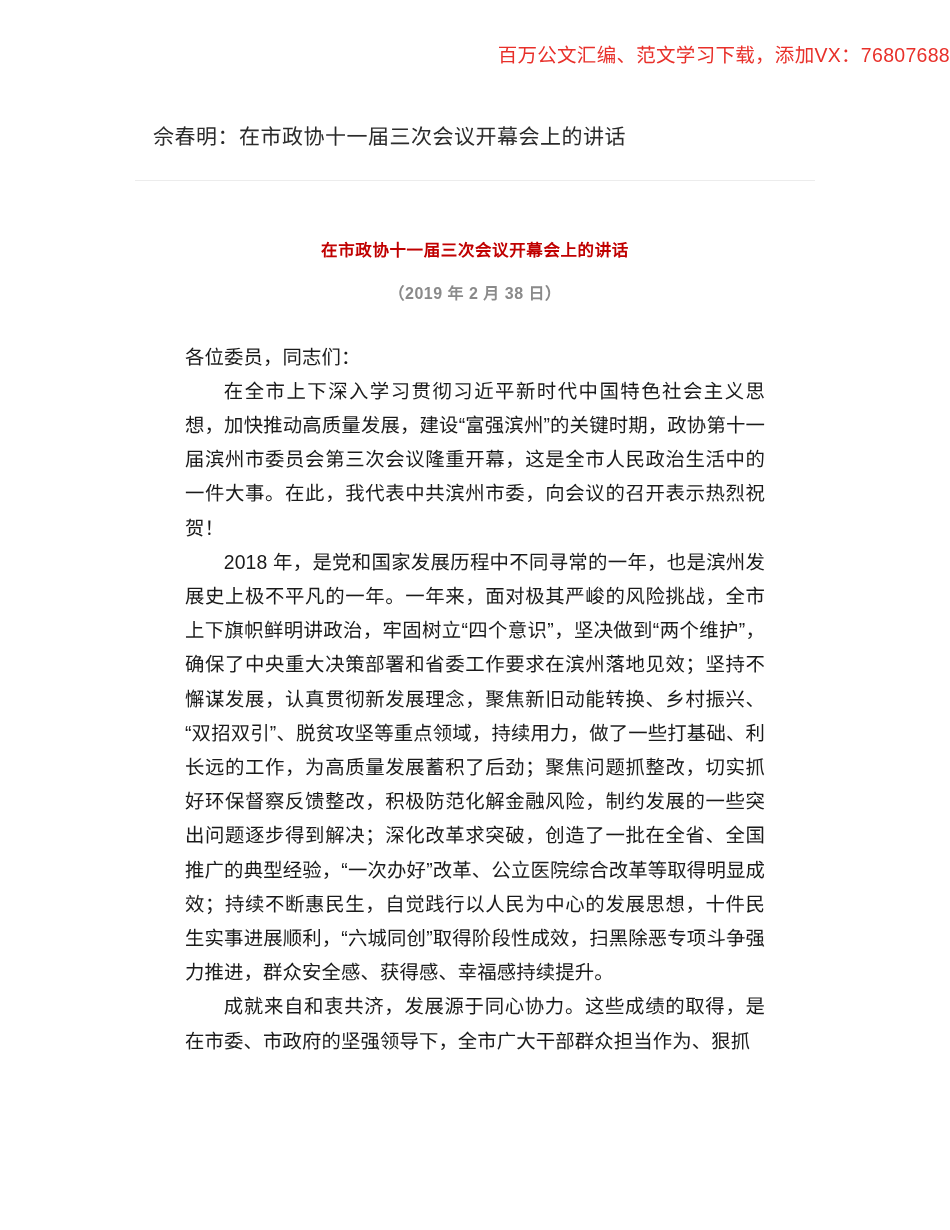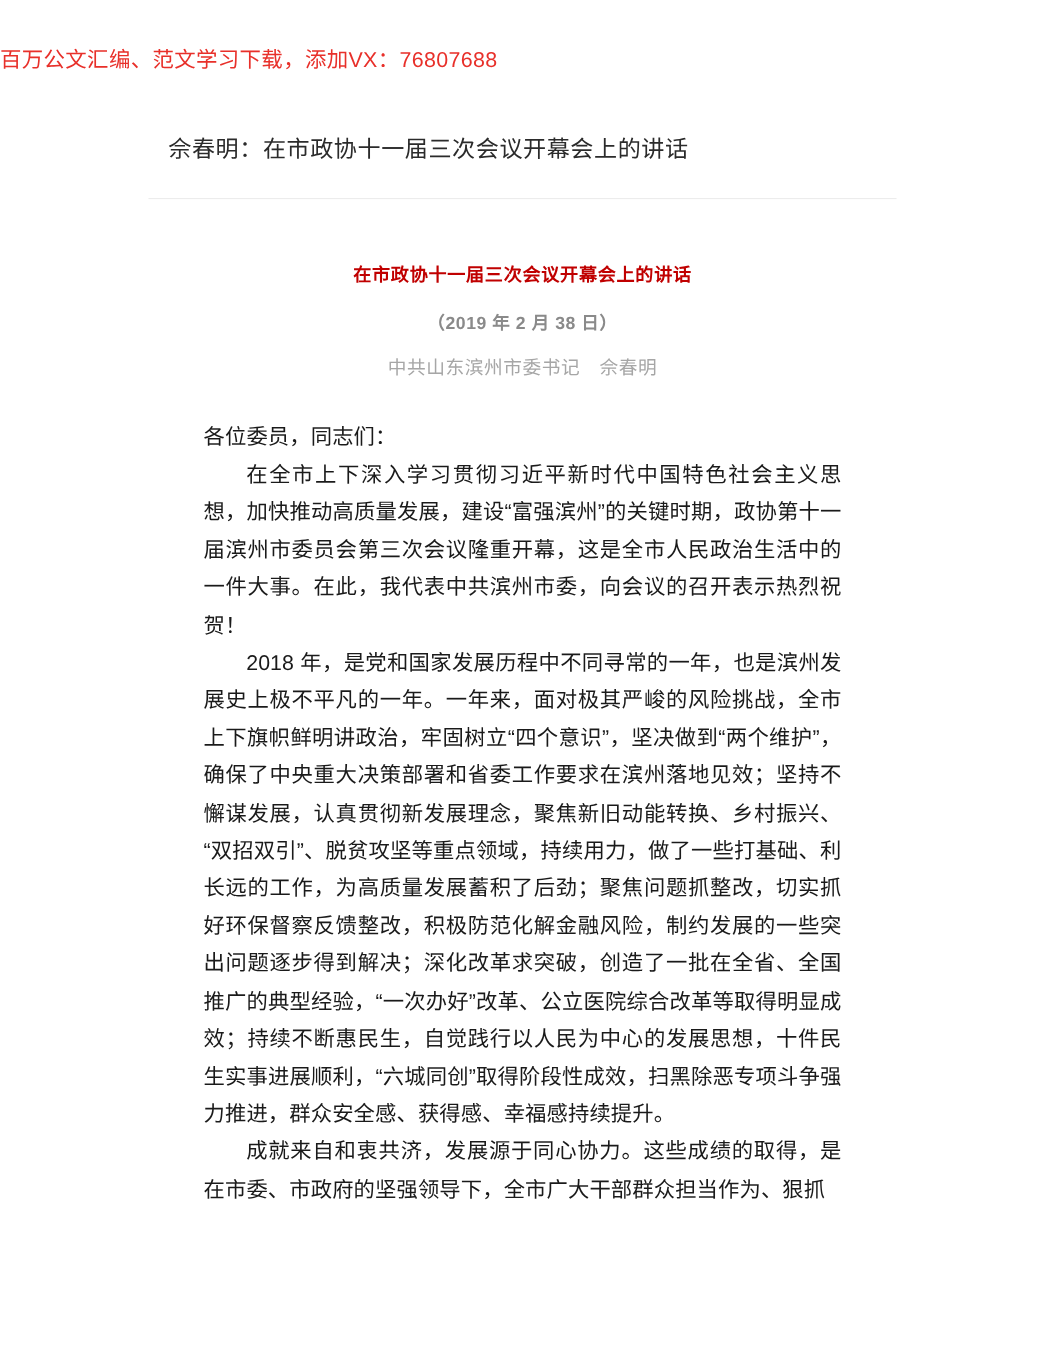--- a/index.html
+++ b/index.html
@@ -20,21 +20,21 @@
   .page {
     width: 950px;
     height: 1230px;
     background: #ffffff;
     box-sizing: border-box;
     position: relative;
   }
 
   
   .promo-banner {
-    text-align: left;
+    text-align: right;
     padding-top: 44px;
     padding-bottom: 0;
   }
   .promo-text {
     display: inline-block;
     color: #e8302a;
     font-size: 19.5px;
     letter-spacing: 0.3px;
     font-weight: 400;
     line-height: 1.2;
@@ -134,21 +134,20 @@
   </div>
 
   <div class="article-head">
     <h1 class="doc-title">佘春明：在市政协十一届三次会议开幕会上的讲话</h1>
     <hr class="title-divider">
   </div>
 
   <div class="speech-head">
     <div class="speech-title">在市政协十一届三次会议开幕会上的讲话</div>
     <div class="speech-date">（2019 年 2 月 38 日）</div>
-    <div class="speech-byline">中共山东滨州市委书记　佘春明</div>
   </div>
 
   <div class="body-wrap">
     <p class="para">各位委员，同志们：</p>
     <p class="para indent">在全市上下深入学习贯彻习近平新时代中国特色社会主义思想，加快推动高质量发展，建设“富强滨州”的关键时期，政协第十一届滨州市委员会第三次会议隆重开幕，这是全市人民政治生活中的一件大事。在此，我代表中共滨州市委，向会议的召开表示热烈祝贺！</p>
     <p class="para indent">2018 年，是党和国家发展历程中不同寻常的一年，也是滨州发展史上极不平凡的一年。一年来，面对极其严峻的风险挑战，全市上下旗帜鲜明讲政治，牢固树立“四个意识”，坚决做到“两个维护”，确保了中央重大决策部署和省委工作要求在滨州落地见效；坚持不懈谋发展，认真贯彻新发展理念，聚焦新旧动能转换、乡村振兴、“双招双引”、脱贫攻坚等重点领域，持续用力，做了一些打基础、利长远的工作，为高质量发展蓄积了后劲；聚焦问题抓整改，切实抓好环保督察反馈整改，积极防范化解金融风险，制约发展的一些突出问题逐步得到解决；深化改革求突破，创造了一批在全省、全国推广的典型经验，“一次办好”改革、公立医院综合改革等取得明显成效；持续不断惠民生，自觉践行以人民为中心的发展思想，十件民生实事进展顺利，“六城同创”取得阶段性成效，扫黑除恶专项斗争强力推进，群众安全感、获得感、幸福感持续提升。</p>
     <p class="para indent">成就来自和衷共济，发展源于同心协力。这些成绩的取得，是在市委、市政府的坚强领导下，全市广大干部群众担当作为、狠抓</p>
   </div>
 
 </div>

